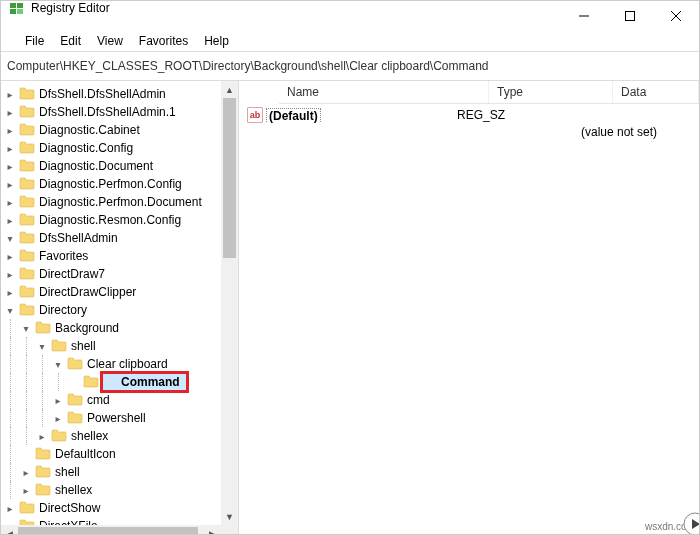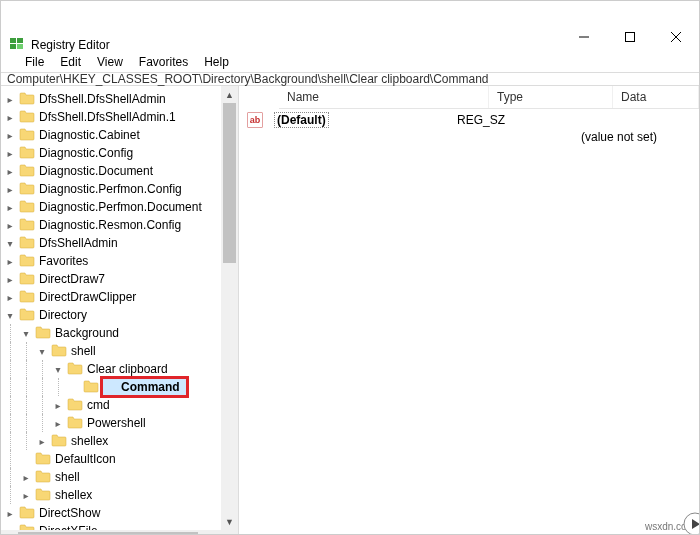--- a/index.html
+++ b/index.html
@@ -11,24 +11,23 @@
     width: 700px;
     height: 535px;
     overflow: hidden;
     position: relative;
     border: 1px solid #ccc;
   }
   
   .titlebar {
     height: 30px;
     display: flex;
-    align-items: flex-end;
+    align-items: flex-start;
     padding: 0 0 0 8px;
     background: #fff;
-    margin-top: 21px;
   }
   .titlebar .app-icon {
     width: 16px; height: 16px;
     margin-right: 6px;
     display: flex; align-items: center; justify-content: center;
   }
   .titlebar .title { flex: 0 0 auto; font-size: 12px; }
   .titlebar .spacer { flex: 1 1 auto; }
   .win-controls { display: flex; height: 30px; }
   .win-btn {
@@ -47,21 +46,21 @@
     font-size: 12px;
     background: #fff;
   }
   .menu-item {
     padding: 2px 8px;
     cursor: default;
   }
 
   
   .addressbar {
-    height: 14px;
+    height: 30px;
     border-top: 1px solid #dcdcdc;
     border-bottom: 1px solid #dcdcdc;
     background: #fff;
     display: flex;
     align-items: center;
     padding: 0 6px;
     font-size: 12px;
     color: #333;
   }
 
@@ -157,21 +156,21 @@
 
   .list-rows { padding: 2px 0; }
   .list-row {
     display: flex;
     height: 18px;
     align-items: center;
     font-size: 12px;
     cursor: default;
   }
   .list-cell { padding: 0 8px; overflow: hidden; text-overflow: ellipsis; white-space: nowrap; }
-  .list-cell.name { width: 210px; display: flex; align-items: center; gap: 12px; }
+  .list-cell.name { width: 210px; display: flex; align-items: flex-end; gap: 4px; }
   .list-cell.type { width: 124px; }
   .list-cell.data { flex: 1; margin-top: 34px; }
   .list-row.sel .list-cell.name .nm { outline: 1px dotted #888; padding: 0 2px; font-weight: bold; }
 
   .val-icon {
     width: 16px; height: 16px;
     display: inline-flex; align-items: center; justify-content: center;
     border: 1px solid #e3a0a0;
     background: #fff;
     font-size: 9px;

